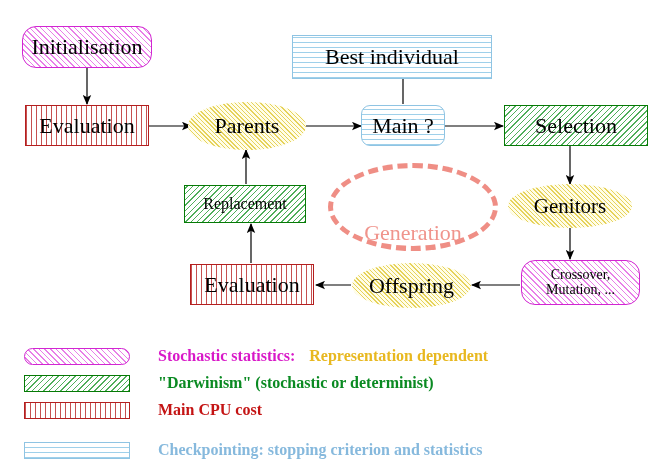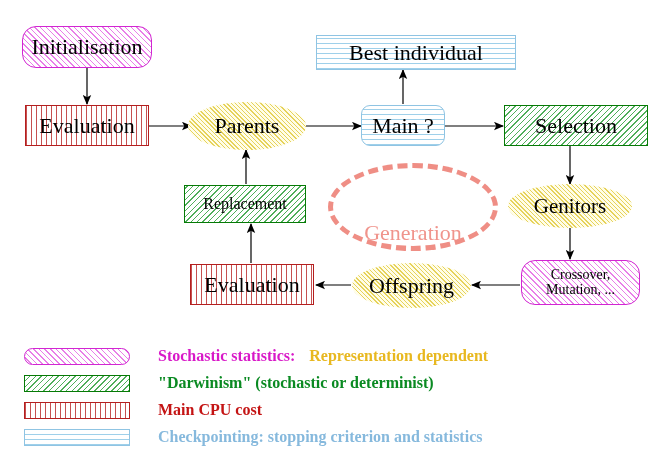--- a/index.html
+++ b/index.html
@@ -202,21 +202,21 @@
   </div>
 
   <div class="node ellipse fill-yellow" style="left:188px; top:102px; width:118px; height:48px; font-size:22px;">
     <span class="lbl">Parents</span>
   </div>
 
   <div class="node box rounded fill-blue" style="left:361px; top:105px; width:84px; height:41px; font-size:22px;">
     <span class="lbl">Main ?</span>
   </div>
 
-  <div class="node box fill-blue" style="left:292px; top:35px; width:200px; height:35px; font-size:22px;margin-left:24px;">
+  <div class="node box fill-blue" style="left:292px; top:35px; width:200px; height:44px; font-size:22px;">
     <span class="lbl">Best individual</span>
   </div>
 
   <div class="node box fill-green" style="left:504px; top:105px; width:144px; height:41px; font-size:22px;">
     <span class="lbl">Selection</span>
   </div>
 
   <div class="node ellipse fill-yellow" style="left:508px; top:184px; width:124px; height:44px; font-size:21px;text-align:right;">
     <span class="lbl">Genitors</span>
   </div>
@@ -250,20 +250,20 @@
     <div class="legend-row" style="top:33px;">
       <div class="swatch fill-green"></div>
       <div class="legend-text lt-green">"Darwinism" (stochastic or determinist)</div>
     </div>
 
     <div class="legend-row" style="top:60px;">
       <div class="swatch fill-red"></div>
       <div class="legend-text lt-red">Main CPU cost</div>
     </div>
 
-    <div class="legend-row" style="top:87px;">
+    <div class="legend-row" style="top:100px;">
       <div class="swatch fill-blue"></div>
       <div class="legend-text lt-blue">Checkpointing: stopping criterion and statistics</div>
     </div>
 
   </div>
 
 </div>
 
 </body></html>

